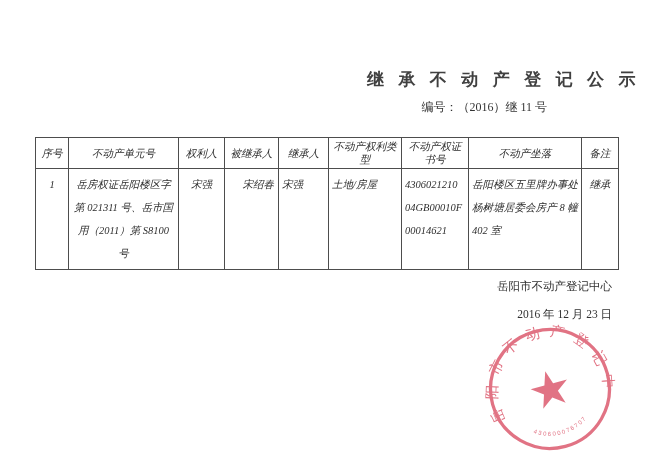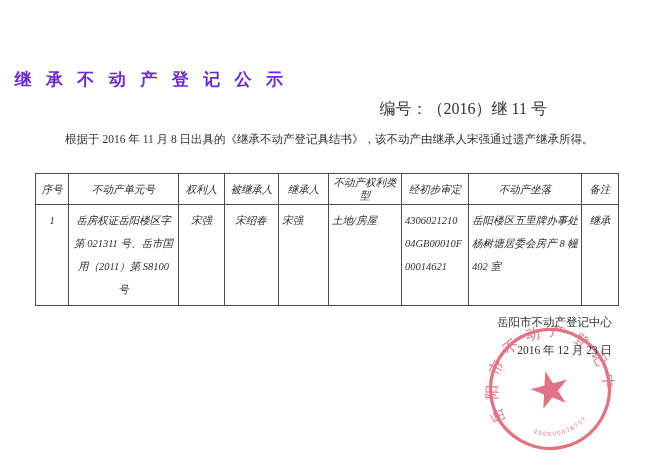--- a/index.html
+++ b/index.html
@@ -11,32 +11,32 @@
     position: relative;
     overflow: hidden;
   }
   .page {
     position: relative;
     width: 650px; height: 456px;
     background: #ffffff;
   }
   .doc-title {
     padding-top: 68px;
-    text-align: left;
+    text-align: right;
     font-size: 17px;
     font-weight: bold;
-    color: #6d28d9;
+    color: #404040;
     letter-spacing: 0.85em;
     padding-left: 0.85em; 
   }
   .doc-number {
     margin-top: 8px;
     text-align: right;
     padding-right: 103px;
-    font-size: 16px;
+    font-size: 12px;
     color: #333;
   }
   .doc-body {
     margin-top: 6px;
     padding: 0 38px 0 42px;
     font-size: 11.5px;
     line-height: 26px;
     text-align: justify;
     color: #303030;
   }
@@ -61,21 +61,21 @@
     padding: 2px 2px;
     line-height: 13px;
   }
   .doc-table td {
     vertical-align: top;
     padding: 4px 3px;
     line-height: 23px;
     text-align: center;
   }
   .doc-table td.al { text-align: left; }
-  .doc-table td.ar { padding-right: 4px; }
+  .doc-table td.ar { text-align: right; padding-right: 4px; }
   .doc-table td.aj { text-align: justify; }
   .signature {
     margin-top: 3px;
     text-align: right;
     padding-right: 38px;
     font-size: 11.5px;
     color: #303030;
   }
   .signature .sig-org { line-height: 26px; }
   .signature .sig-date { line-height: 30px; }
@@ -93,21 +93,20 @@
 </head>
 <body>
 
 <div class="page">
 
   <div class="doc-title">继承不动产登记公示</div>
 
   <div class="doc-number">编号：（2016）继 11 号</div>
 
   <div class="doc-body">
-    <p>根据于 2016 年 11 月 8 日出具的《继承不动产登记具结书》，该不动产由继承人宋强通过遗产继承所得。</p>
   </div>
 
   <table class="doc-table">
     <colgroup>
       <col style="width:33px">
         <col style="width:110px">
         <col style="width:46px">
       <col style="width:54px">
         <col style="width:50px">
         <col style="width:73px">
@@ -116,21 +115,21 @@
         <col style="width:37px">
     </colgroup>
     <thead>
       <tr>
         <th>序号</th>
         <th>不动产单元号</th>
         <th>权利人</th>
         <th>被继承人</th>
         <th>继承人</th>
         <th>不动产权利类型</th>
-        <th>经初步审定</th>
+        <th>不动产权证书号</th>
         <th>不动产坐落</th>
         <th>备注</th>
       </tr>
     </thead>
     <tbody>
       <tr>
         <td>1</td>
         <td>岳房权证岳阳楼区字第 021311 号、岳市国用（2011）第 S8100 号</td>
         <td>宋强</td>
         <td class="ar">宋绍春</td>

